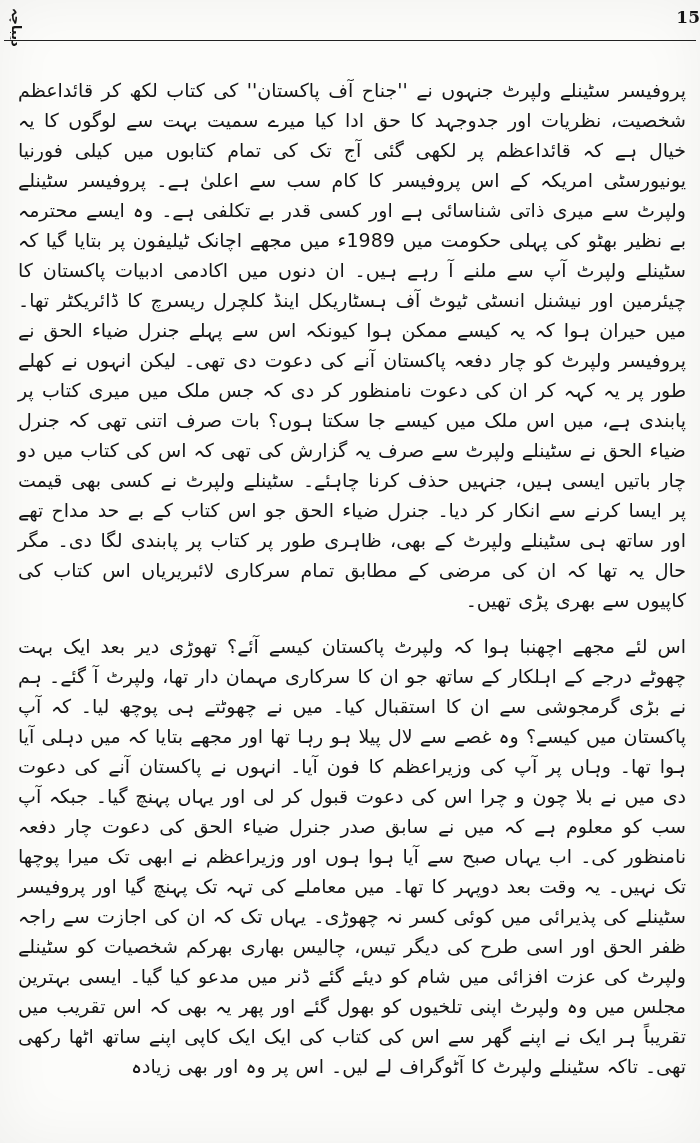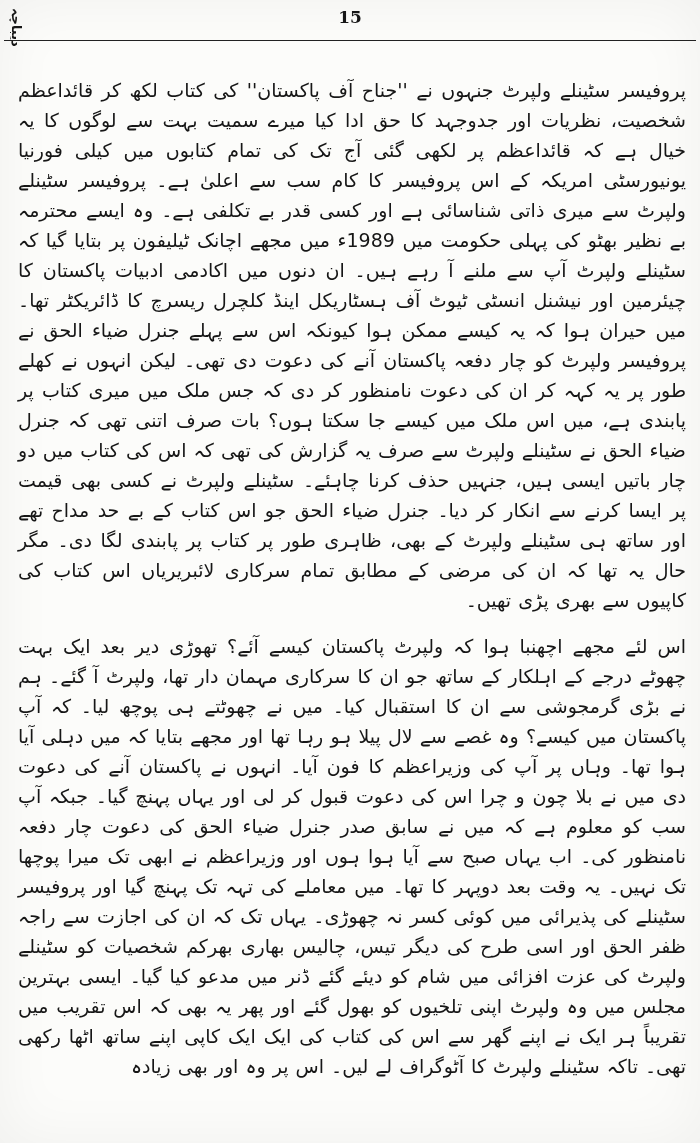--- a/index.html
+++ b/index.html
@@ -32,21 +32,21 @@
     font-size: 15px;
     font-weight: bold;
     letter-spacing: 0.2px;
     white-space: nowrap;
   }
   .page-number {
     position: absolute;
     top: 7px;
     left: 0;
     right: 0;
-    text-align: center;
+    text-align: right;
     font-family: "DejaVu Serif", serif;
     font-weight: bold;
     font-size: 17px;
   }
   .header-rule {
     border: none;
     border-top: 1.5px solid #222;
     margin: 0 4px 0 4px;
   }
   

